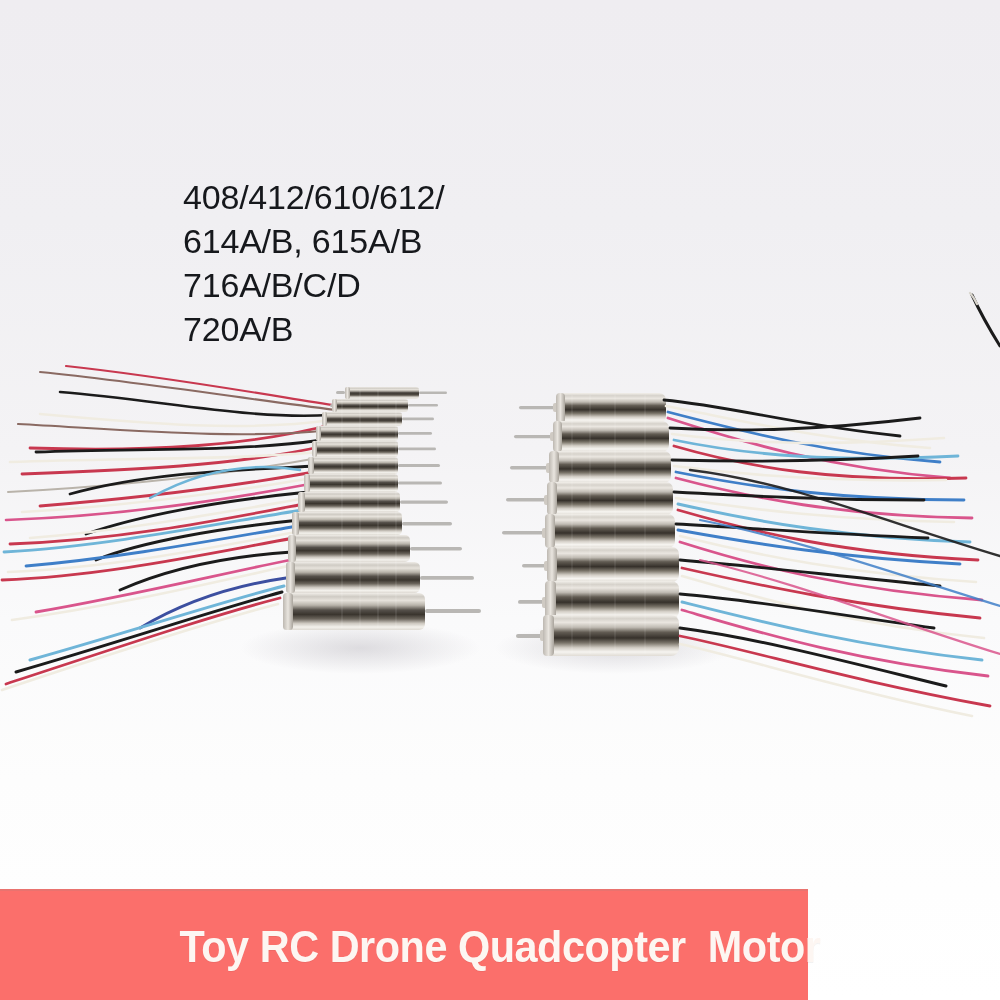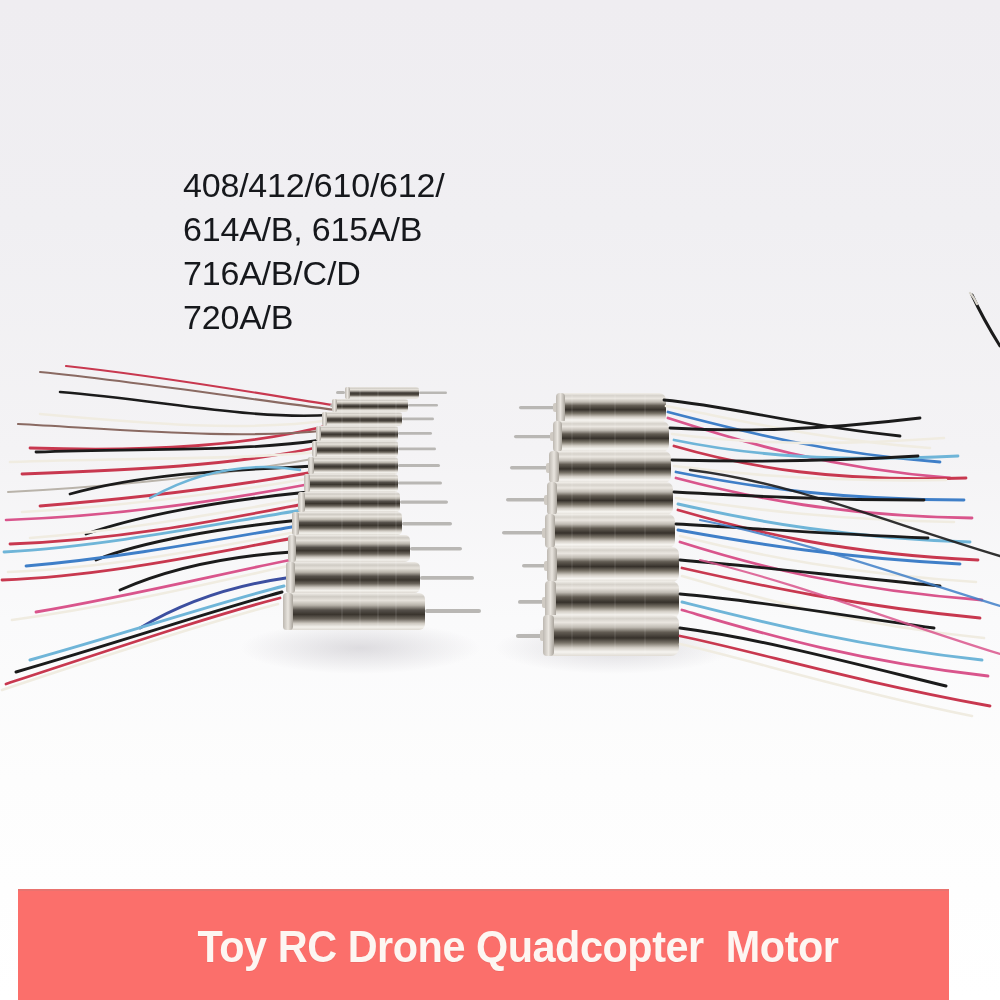--- a/index.html
+++ b/index.html
@@ -21,26 +21,26 @@
   
   .spec{
     position:absolute;
     color:#16181c;
     font-size:34px;
     line-height:44px;
     letter-spacing:-0.2px;
     white-space:pre-line;
     font-family:"Liberation Sans", sans-serif;
   }
-  #spec-left{left:183px;top:163px;}
+  #spec-left{left:183px;top:175px;}
   #spec-right{left:663px;top:163px;}
 
   
   #banner{
-    position:absolute;left:18px;top:889px;width:931px;height:111px;
+    position:absolute;left:0;top:889px;width:808px;height:111px;
     background:#fb6f6b;
     border-top:2px solid #e9736f;
     box-sizing:border-box;
   }
   #banner-title{
     position:absolute;left:0;top:0;width:1000px;height:111px;
     display:flex;align-items:center;justify-content:center;
     color:#fdf6f2;
     font-size:45px;
     font-weight:bold;

